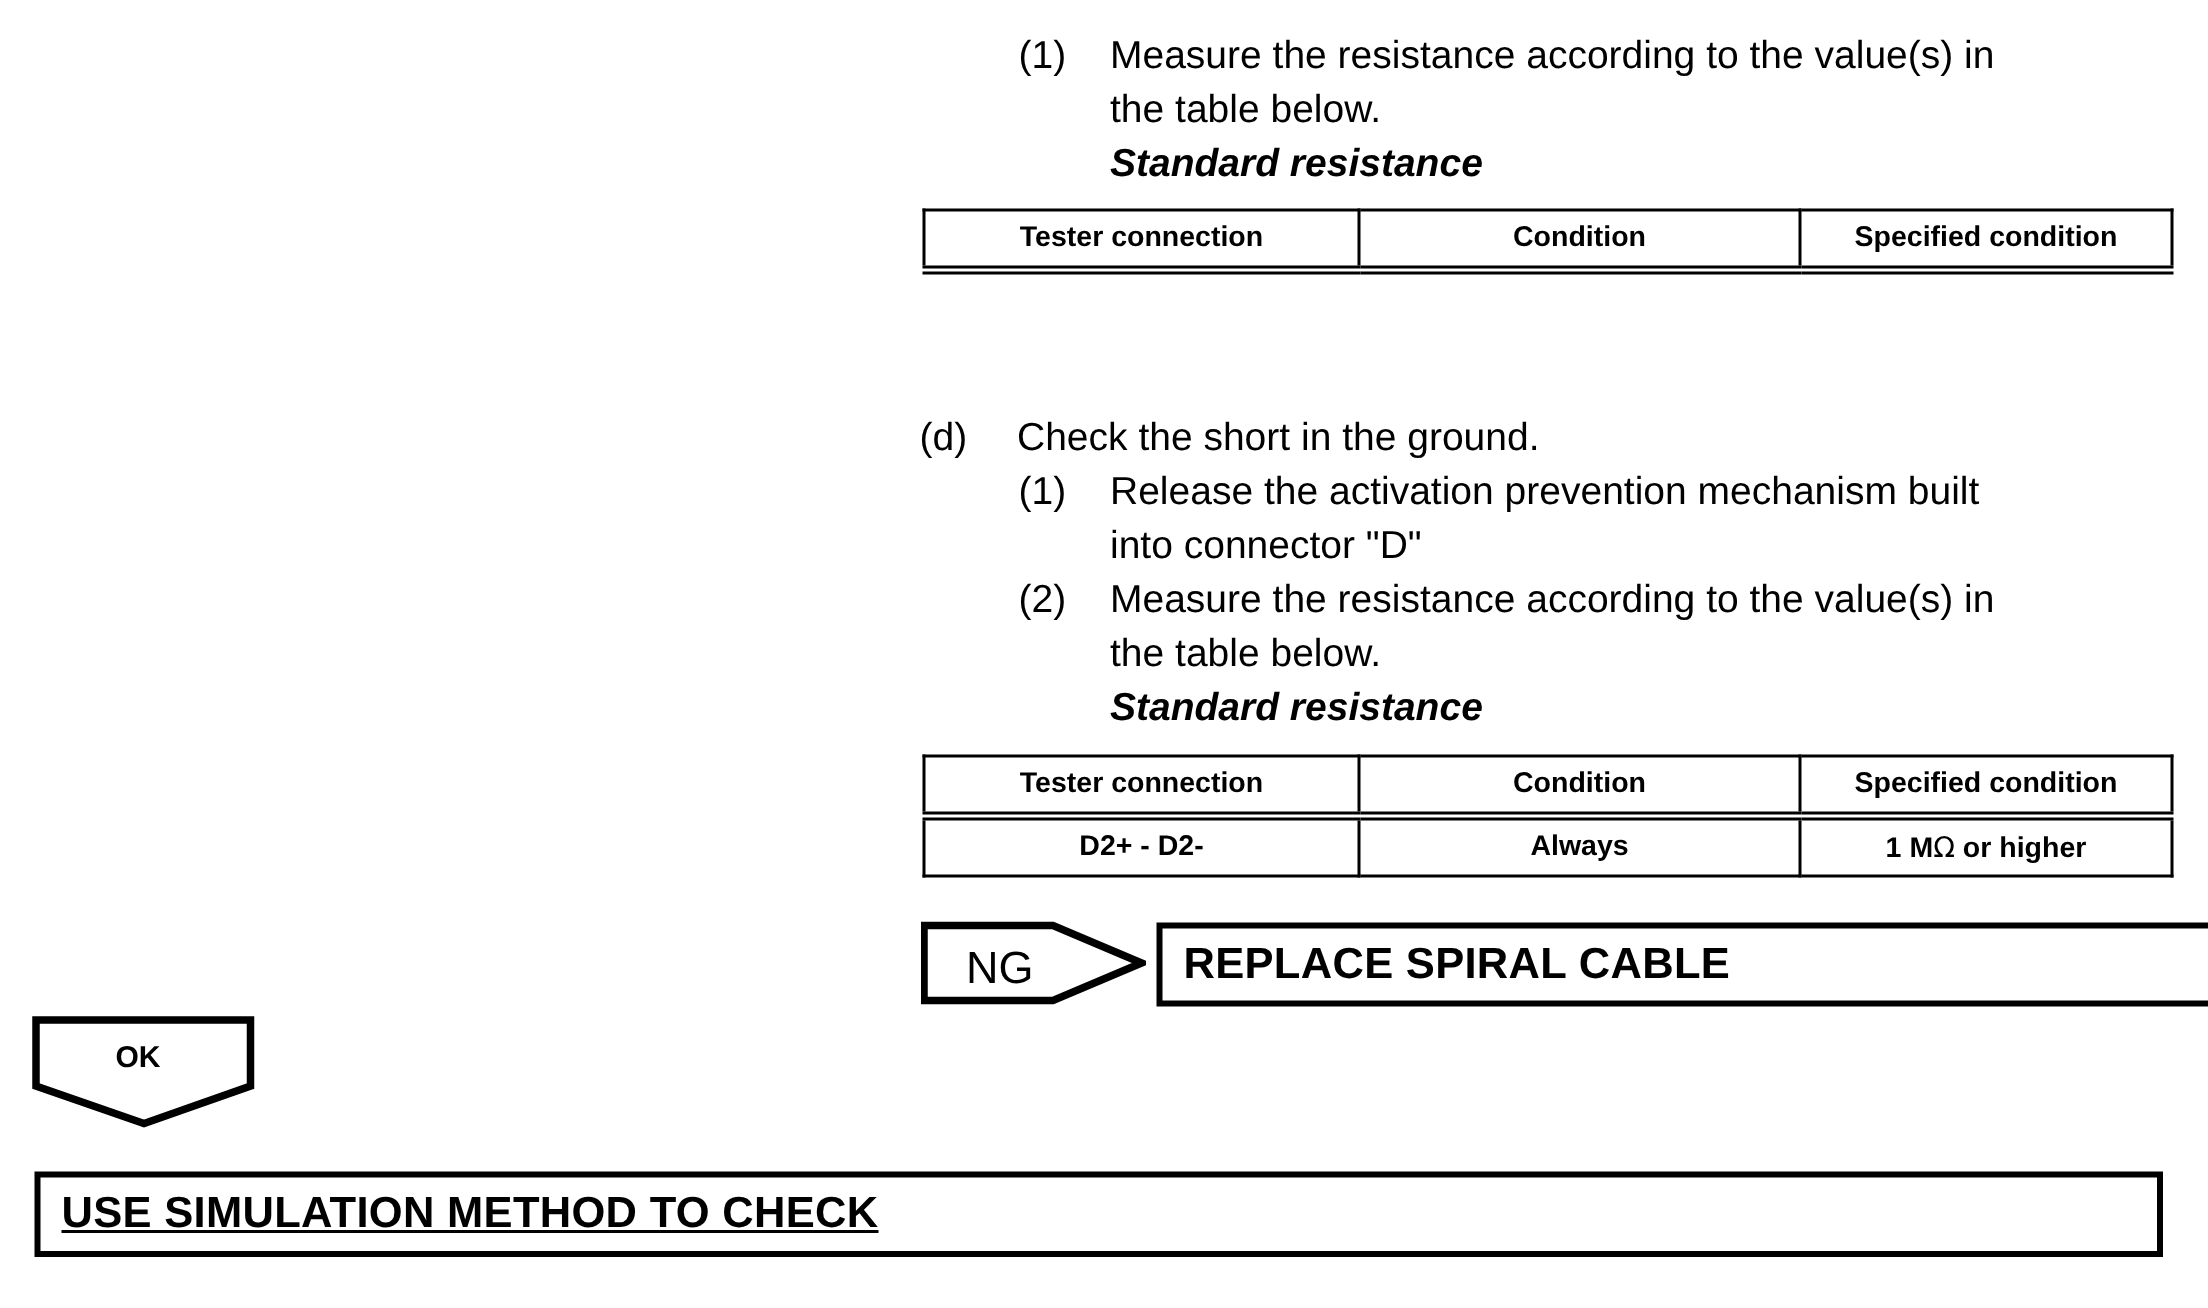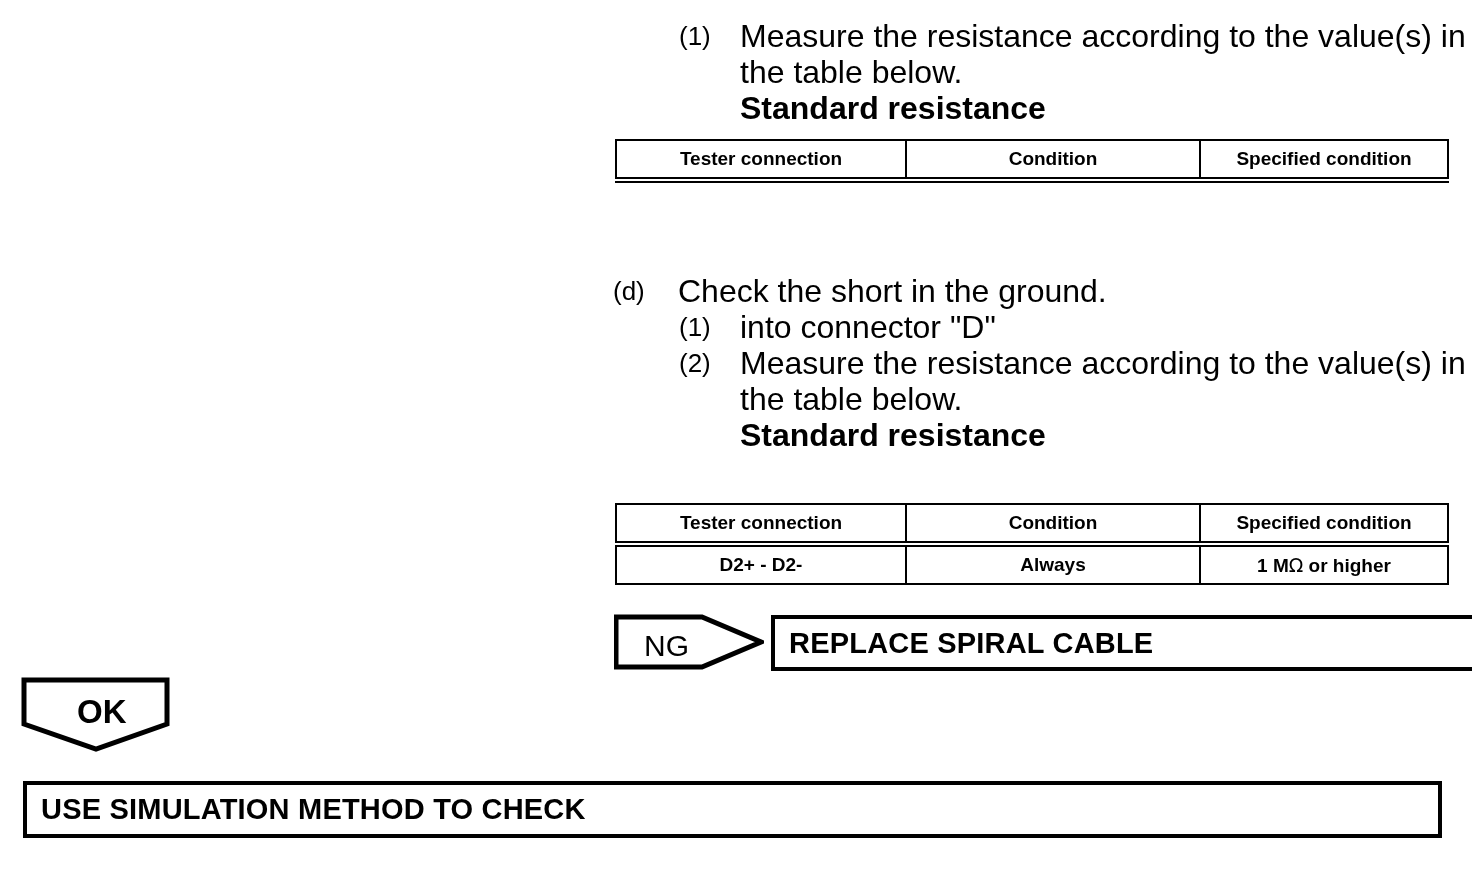--- a/index.html
+++ b/index.html
@@ -22,24 +22,24 @@
     display: flex;
     align-items: flex-start;
   }
   .step-marker {
     flex: 0 0 auto;
     font-size: 26px;
     line-height: 36px;
     white-space: nowrap;
   }
   .step-text {
-    font-size: 32px;
+    font-size: 26px;
     line-height: 36px;
   }
-  .step-text.bold { font-weight: bold; }
+  .step-text.bold { font-weight: bold; font-style: italic; }
 
   
   .gutter-d   { width: 65px; }
   .gutter-num { width: 61px; }
 
   
   table.spec {
     position: absolute;
     border-collapse: collapse;
     table-layout: fixed;
@@ -78,21 +78,21 @@
     left: 30px;
     top: 17px;
     white-space: nowrap;
   }
 
   
   .ok-marker { position: absolute; }
   .ok-marker svg { display: block; }
   .ok-label {
     position: absolute;
-    font-size: 33px;
+    font-size: 20px;
     font-weight: bold;
     line-height: 1;
     left: 56px;
     top: 18px;
     white-space: nowrap;
     text-align: right;
   }
 
   
   .outcome-box {
@@ -142,20 +142,21 @@
 <div class="step-block" style="left:613px; top:273px;">
 
   <div class="step-row">
     <span class="step-marker gutter-d">(d)</span>
     <span class="step-text">Check the short in the ground.</span>
   </div>
 
   <div class="step-row" style="margin-left:66px;">
     <span class="step-marker gutter-num">(1)</span>
     <div>
+      <div class="step-text">Release the activation prevention mechanism built</div>
       <div class="step-text">into connector "D"</div>
     </div>
   </div>
 
   <div class="step-row" style="margin-left:66px;">
     <span class="step-marker gutter-num">(2)</span>
     <div>
       <div class="step-text">Measure the resistance according to the value(s) in</div>
       <div class="step-text">the table below.</div>
       <div class="step-text bold">Standard resistance</div>
@@ -192,15 +193,15 @@
   <span class="outcome-text">REPLACE SPIRAL CABLE</span>
 </div>
 
 <div class="ok-marker" style="left:21px; top:677px; width:150px; height:76px;">
   <svg width="150" height="76" viewBox="0 0 150 76">
     <polygon points="3,3 146,3 146,47 75,72 3,47" fill="#ffffff" stroke="#000000" stroke-width="5" stroke-linejoin="miter"></polygon>
   </svg>
   <span class="ok-label">OK</span>
 </div>
 
-<div class="outcome-box" style="left:23px; top:781px; width:1419px; height:57px;">
+<div class="outcome-box" style="left:23px; top:781px; width:1419px; height:57px;text-decoration:underline;">
   <span class="outcome-text">USE SIMULATION METHOD TO CHECK</span>
 </div>
 
 </body></html>

